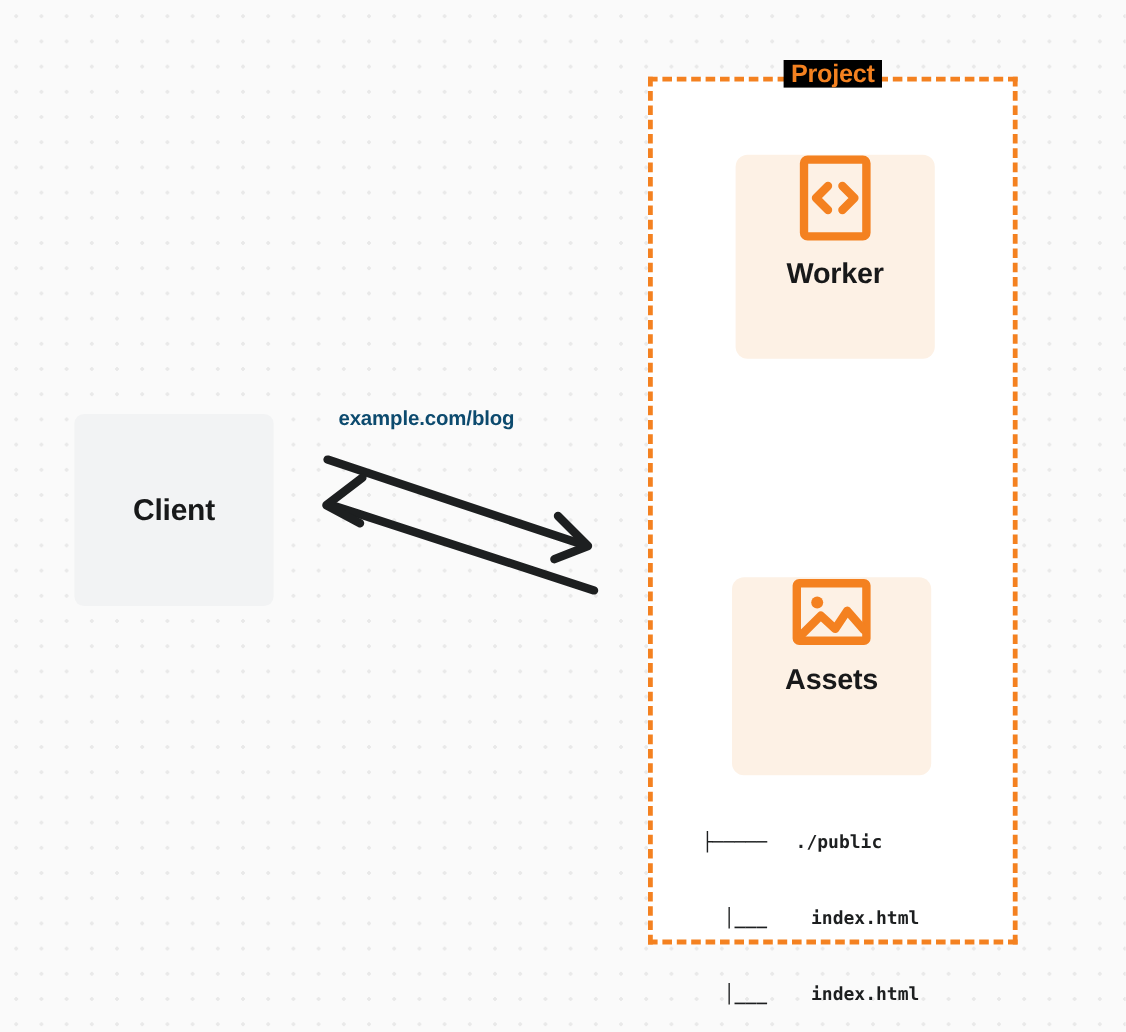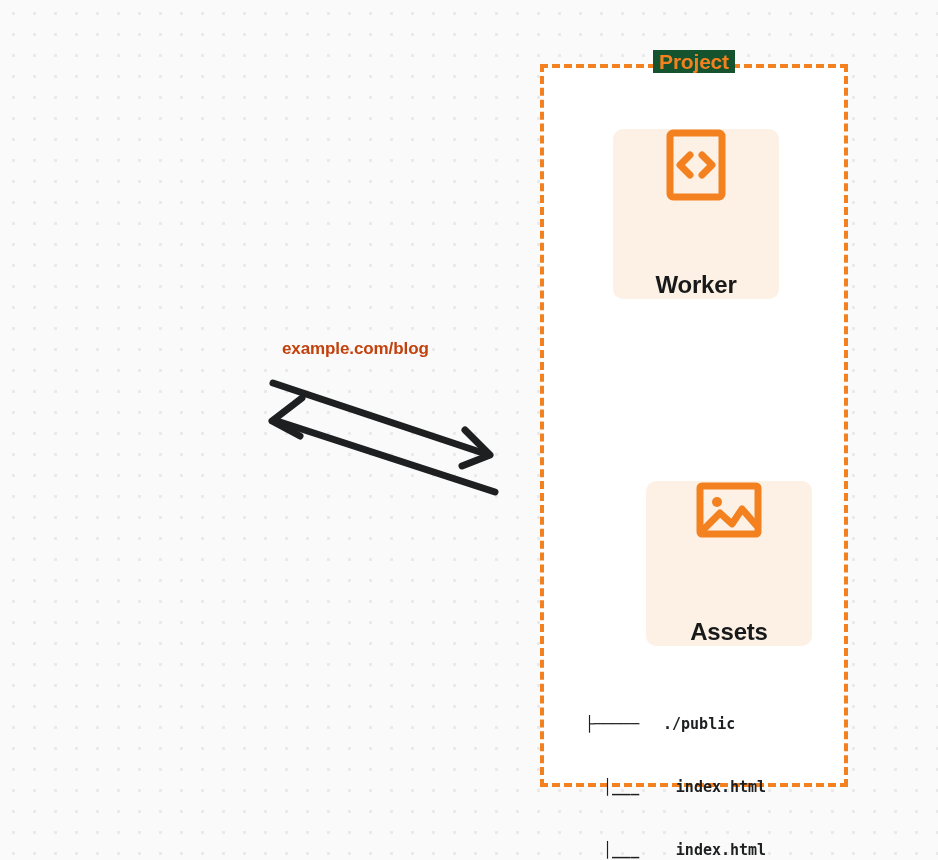--- a/index.html
+++ b/index.html
@@ -51,21 +51,21 @@
     top: 330px;
     width: 270px;
     height: 190px;
   }
   .connection-label {
     position: absolute;
     left: 282px;
     top: 339px;
     font-size: 17px;
     font-weight: bold;
-    color: #c2410c;
+    color: #0c4a6e;
     letter-spacing: -0.1px;
     white-space: nowrap;
   }
 
   
   .project-container {
     position: absolute;
     left: 540px;
     top: 64px;
     width: 308px;
@@ -79,45 +79,44 @@
     left: 540px;
     top: 50px;
     width: 308px;
     text-align: center;
     font-size: 21px;
     font-weight: bold;
     color: #f48120;
     letter-spacing: -0.2px;
   }
   .project-title span {
-    background: #14532d;
+    background: #000000;
     padding: 0 6px;
   }
 
   
   .service-card {
     position: absolute;
     width: 166px;
     background: #fdf1e5;
     border-radius: 10px;
     display: flex;
     flex-direction: column;
     align-items: center;
-    justify-content: space-between;
+    justify-content: flex-start;
   }
   .service-card.worker-card {
     left: 613px;
     top: 129px;
     height: 170px;
   }
   .service-card.assets-card {
     left: 610px;
     top: 481px;
     height: 165px;
-    margin-left: 36px;
   }
   .service-icon {
     margin-bottom: 14px;
     line-height: 0;
   }
   .service-name {
     font-size: 24px;
     font-weight: bold;
     color: #18191a;
     letter-spacing: -0.2px;
@@ -146,28 +145,30 @@
   }
   .tree-name {
     width: 128px;
     flex: 0 0 128px;
     text-align: center;
     white-space: pre;
   }
   .tree-row.root .tree-name {
     text-align: left;
     padding-left: 6px;
-    margin-top: 22px;
   }
 </style>
 </head>
 <body>
 
 <div id="canvas">
 
+  <div class="client-node">
+    <div class="client-label">Client</div>
+  </div>
 
   <div class="connection-label">example.com/blog</div>
 
   <div class="connection-layer">
     <svg width="270" height="190" viewBox="0 0 270 190" xmlns="http://www.w3.org/2000/svg">
 
       <g>
         <line x1="23" y1="53" x2="233" y2="123" stroke="#1d1f20" stroke-width="7" stroke-linecap="round"></line>
         <polyline points="215,100 240,125 212,136" fill="none" stroke="#1d1f20" stroke-width="7" stroke-linecap="round" stroke-linejoin="round"></polyline>
       </g>

